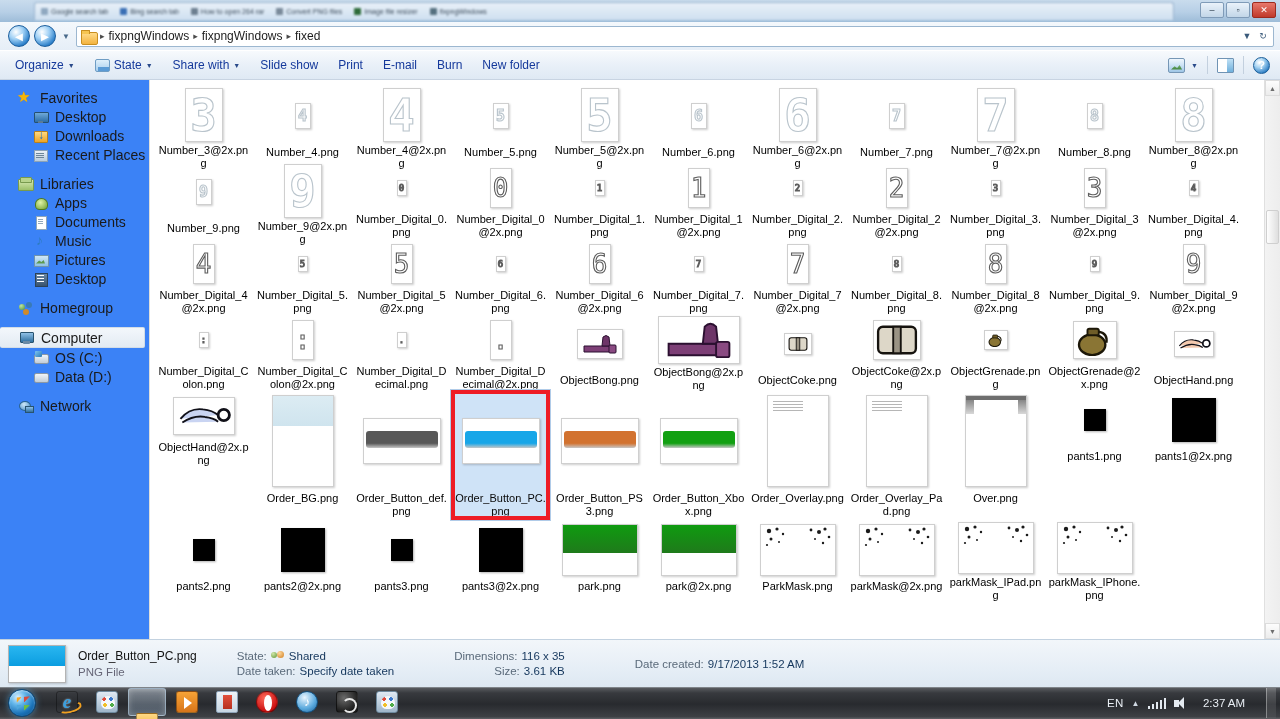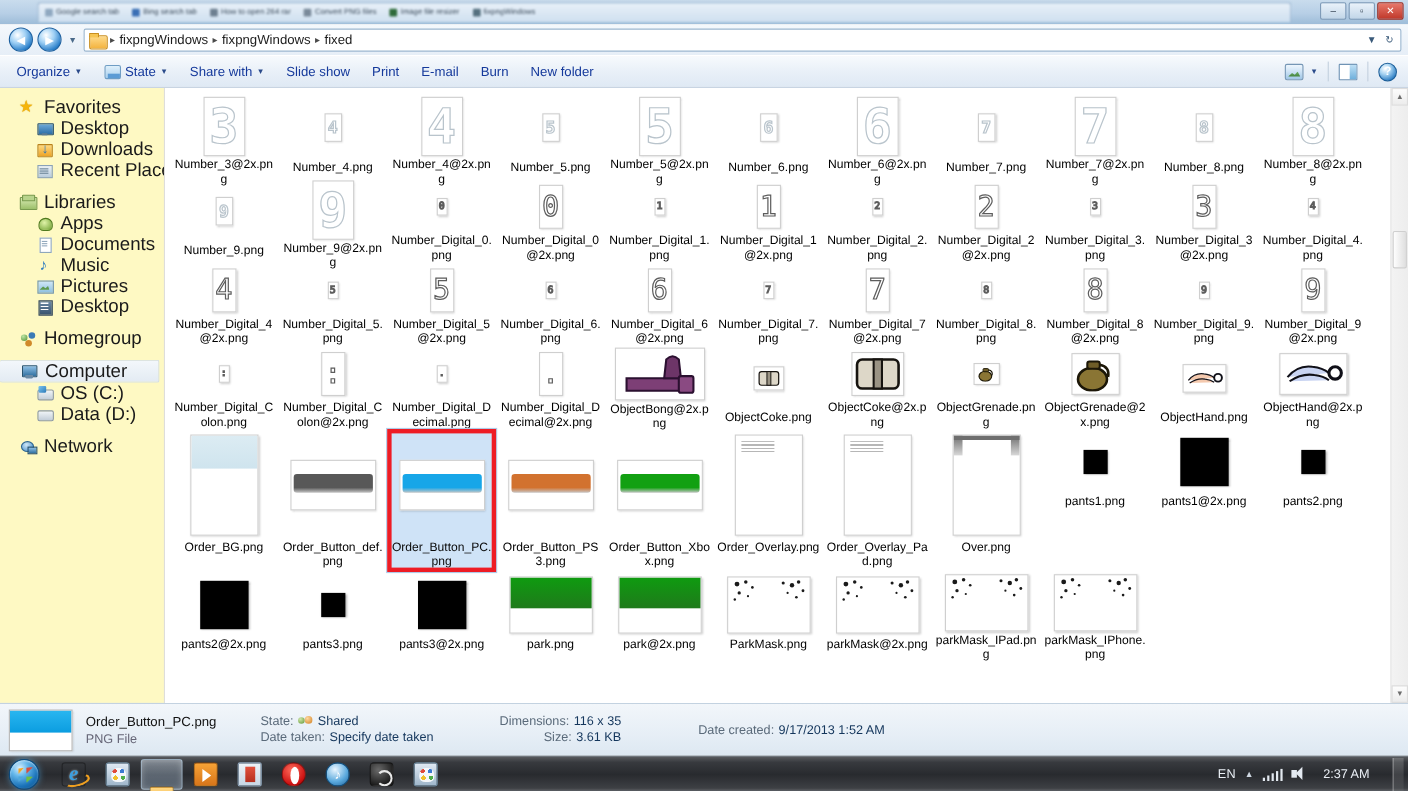--- a/index.html
+++ b/index.html
@@ -161,24 +161,24 @@
     display:flex; align-items:center; justify-content:center; line-height:1;
   }
   .sep-v { width:1px; height:18px; background:#c3d0de; margin:0 3px; }
 
   
   .body {
     flex: 1; display: flex; min-height: 0;
     background: #fff;
   }
   .sidebar {
-    width: 150px; flex: none; background: #fef9c3;
+    width: 150px; flex: none; background: #3b82f6;
     border-right: 1px solid #dededb;
     padding-top: 8px; overflow: hidden;
-    font-size: 17px; color: #1a1a1a;
+    font-size: 14px; color: #1a1a1a;
   }
   .nav-group { margin-bottom: 10px; }
   .nav-row {
     display: flex; align-items: center; gap: 6px;
     height: 19px; padding-left: 20px; cursor: default; white-space: nowrap;
   }
   .nav-row.head { padding-left: 18px; font-weight: normal; }
   .nav-row.child { padding-left: 33px; }
   .nav-row.selected {
     background: linear-gradient(180deg,#f3f7fb,#e3ebf3);
@@ -391,21 +391,21 @@
     position:absolute; left:1px; right:1px; top: 130px; height: 34px;
     background: linear-gradient(90deg,#fefefe,#dfdfdf);
     border:1px solid #cfcfcf; border-radius:2px;
   }
 
   
   .taskbar {
     position: absolute; left: 0; bottom: 0; width: 1280px; height: 32px;
     background: linear-gradient(180deg, rgba(90,92,96,.97) 0%, rgba(56,58,62,.98) 16%, rgba(40,42,46,.98) 52%, rgba(62,64,68,.98) 92%, rgba(96,98,102,.98) 100%);
     border-top: 1px solid #7f8489;
-    display: flex; align-items: center;
+    display: flex; align-items: flex-start;
   }
   .startorb {
     width: 44px; height: 30px; display:flex; align-items:center; justify-content:center; flex:none;
   }
   .orb {
     width: 28px; height: 28px; border-radius: 50%;
     background: radial-gradient(circle at 34% 28%, #d8f0ff 0%, #63b6ea 30%, #1a72b8 65%, #0b4a7d 100%);
     border: 1px solid #0c4c80;
     box-shadow: 0 0 6px rgba(90,180,240,.55), inset 0 1px 2px rgba(255,255,255,.6);
     position: relative; overflow: hidden;
@@ -983,20 +983,32 @@
           <div class="file">
             <div class="thumbwrap">
               <div class="paper" style="width:22px;height:40px;">
                 <span class="seg-num" style="font-size:26px;-webkit-text-stroke:1.1px #5d5d5d;">.</span>
               </div>
             </div>
             <div class="fname">Number_Digital_Decimal@2x.png</div>
           </div>
           <div class="file">
             <div class="thumbwrap">
+              <div class="paper" style="width:46px;height:30px;">
+                <svg width="40" height="24" viewBox="0 0 80 44">
+                  <path d="M8 26 h52 v12 H8z" fill="#7d3f76" stroke="#2b1030" stroke-width="2"></path>
+                  <path d="M46 8 q6 -6 12 0 l2 18 h-16z" fill="#6d3568" stroke="#2b1030" stroke-width="2"></path>
+                  <rect x="58" y="24" width="14" height="16" rx="2" fill="#8a4a82" stroke="#2b1030" stroke-width="2"></rect>
+                </svg>
+              </div>
+            </div>
+            <div class="fname">ObjectBong.png</div>
+          </div>
+          <div class="file">
+            <div class="thumbwrap">
               <div class="paper" style="width:82px;height:48px;">
                 <svg width="76" height="42" viewBox="0 0 80 44">
                   <path d="M8 26 h52 v12 H8z" fill="#7d3f76" stroke="#2b1030" stroke-width="2"></path>
                   <path d="M46 8 q6 -6 12 0 l2 18 h-16z" fill="#6d3568" stroke="#2b1030" stroke-width="2"></path>
                   <rect x="58" y="24" width="14" height="16" rx="2" fill="#8a4a82" stroke="#2b1030" stroke-width="2"></rect>
                 </svg>
               </div>
             </div>
             <div class="fname">ObjectBong@2x.png</div>
           </div>

